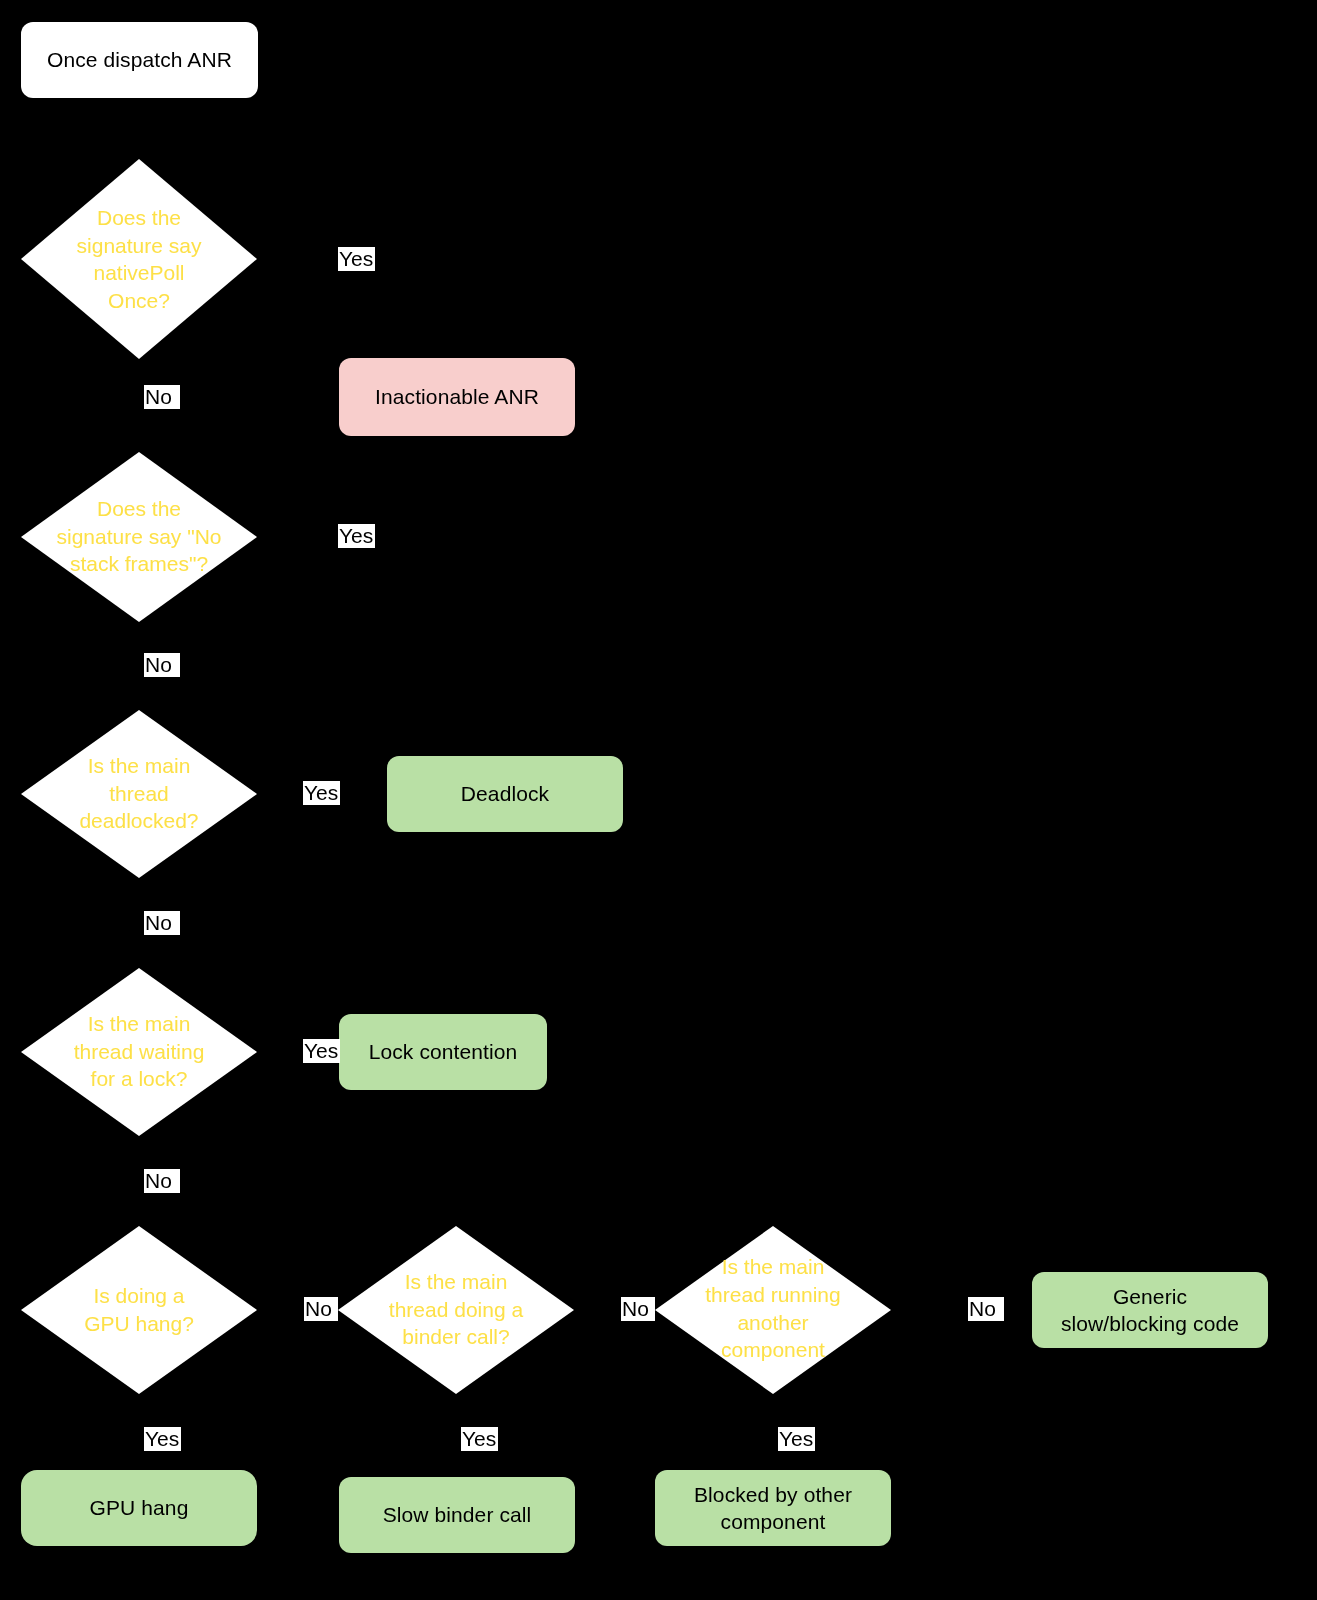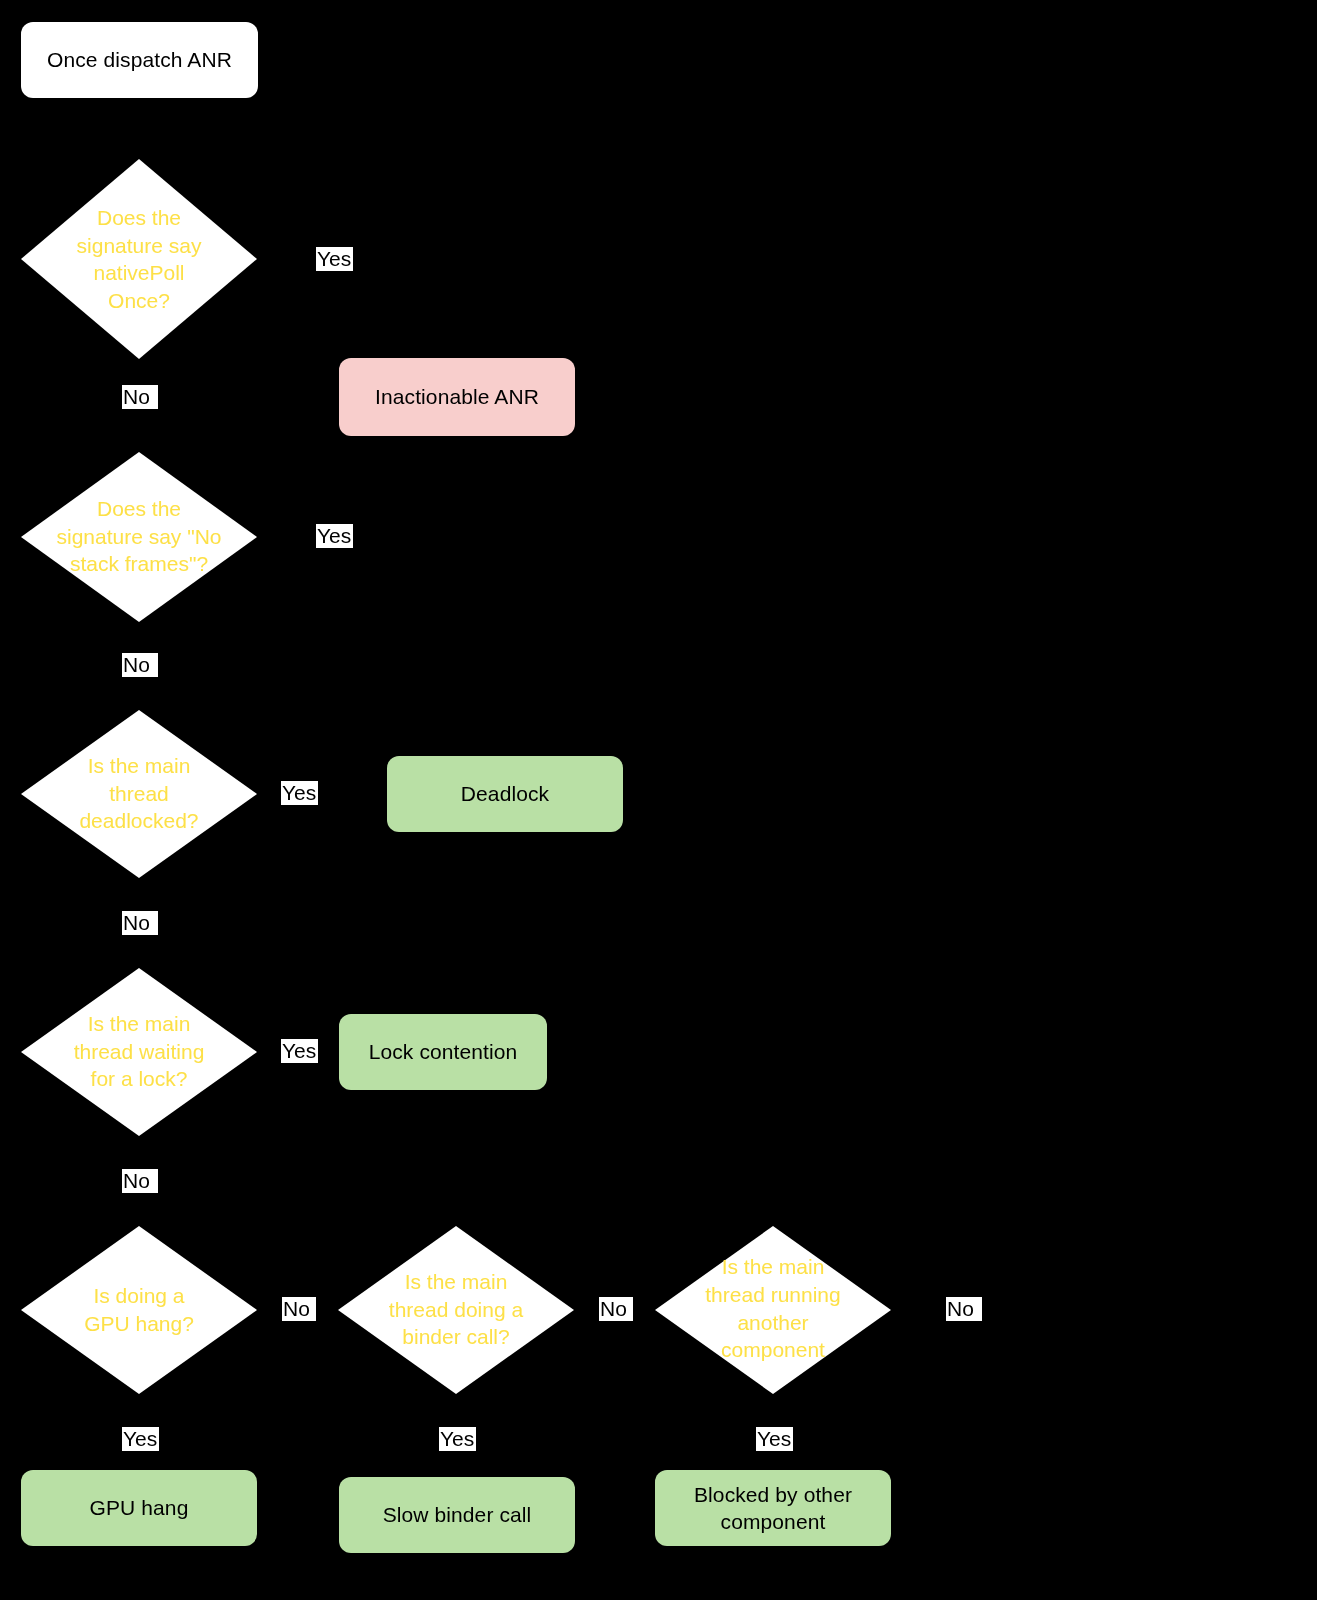--- a/index.html
+++ b/index.html
@@ -61,20 +61,21 @@
   .edgelabel{
     position:absolute;
     background:#FFFFFF;
     color:#000000;
     font-size:21px;
     line-height:24px;
     height:24px;
     padding:0 1px;
     white-space:nowrap;
     overflow:hidden;
+    margin-left:22px;
   }
   .edge-svg{position:absolute;left:0;top:0;width:1317px;height:1600px;overflow:visible;pointer-events:none;}
 </style>
 </head>
 <body>
 
 <div id="stage">
 
   <svg class="edge-svg" aria-hidden="true">
     <defs>
@@ -160,22 +161,26 @@
   </div>
 
   <div class="node rrect green" style="left:339px;top:756px;width:236px;height:76px;margin-left:48px;">
     <span>Deadlock</span>
   </div>
 
   <div class="node rrect green" style="left:339px;top:1014px;width:208px;height:76px;">
     <span>Lock contention</span>
   </div>
 
-
-  <div class="node rrect green" style="left:21px;top:1470px;width:236px;height:76px;">
+  <div class="node rrect green" style="left:1032px;top:1272px;width:236px;height:76px;white-space:pre-line;">
+    <span>Generic
+slow/blocking code</span>
+  </div>
+
+  <div class="node rrect green" style="left:21px;top:1470px;width:236px;height:76px;border-radius:16px;">
     <span>GPU hang</span>
   </div>
 
   <div class="node rrect green" style="left:339px;top:1470px;width:236px;height:76px;margin-top:7px;">
     <span>Slow binder call</span>
   </div>
 
   <div class="node rrect green" style="left:655px;top:1470px;width:236px;height:76px;white-space:pre-line;">
     <span>Blocked by other
 component</span>

